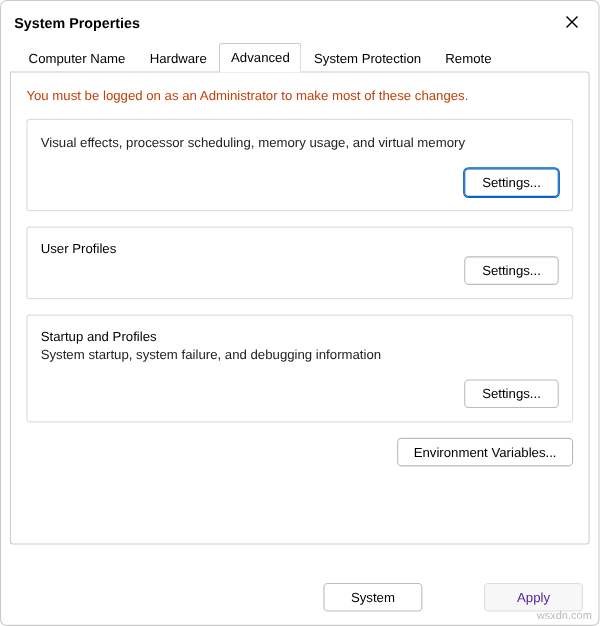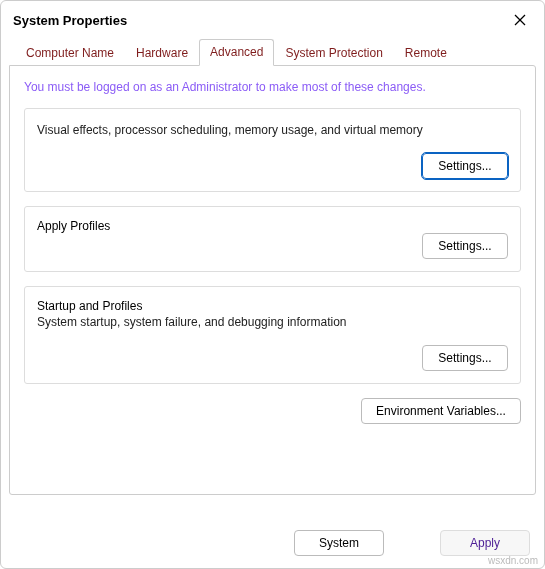--- a/index.html
+++ b/index.html
@@ -42,21 +42,21 @@
       display: flex;
       align-items: flex-end;
       padding-left: 6px;
       height: 28px;
       position: relative;
       z-index: 2;
     }
     .tab {
       padding: 5px 10px 6px 10px;
       font-size: 12px;
-      color: #7f1d1d;
+      color: #000000;
       cursor: pointer;
       border: 1px solid transparent;
       border-bottom: none;
       position: relative;
       top: 1px;
     }
     .tab.active {
       background: #fff;
       border: 1px solid #ccc;
       border-bottom: 1px solid #fff;
@@ -66,21 +66,21 @@
       border: 1px solid #ccc;
       border-radius: 0 3px 3px 3px;
       background: #fff;
       padding: 14px 14px 16px 14px;
       position: relative;
       z-index: 1;
       min-height: 430px;
     }
     .intro {
       font-size: 12px;
-      color: #8b5cf6;
+      color: #c2410c;
       margin-bottom: 14px;
     }
     .groupbox {
       border: 1px solid #ddd;
       border-radius: 3px;
       margin-bottom: 14px;
       padding: 12px 12px 12px 12px;
       position: relative;
     }
     .groupbox .desc {
@@ -163,21 +163,21 @@
     <div class="intro">You must be logged on as an Administrator to make most of these changes.</div>
 
     <div class="groupbox">
       <div class="desc">Visual effects, processor scheduling, memory usage, and virtual memory</div>
       <div class="btn-row">
         <button class="win primary">Settings...</button>
       </div>
     </div>
 
     <div class="groupbox">
-      <div class="legend">Apply Profiles</div>
+      <div class="legend">User Profiles</div>
       <div class="btn-row">
         <button class="win">Settings...</button>
       </div>
     </div>
 
     <div class="groupbox">
       <div class="legend">Startup and Profiles</div>
       <div class="desc">System startup, system failure, and debugging information</div>
       <div class="btn-row">
         <button class="win">Settings...</button>

